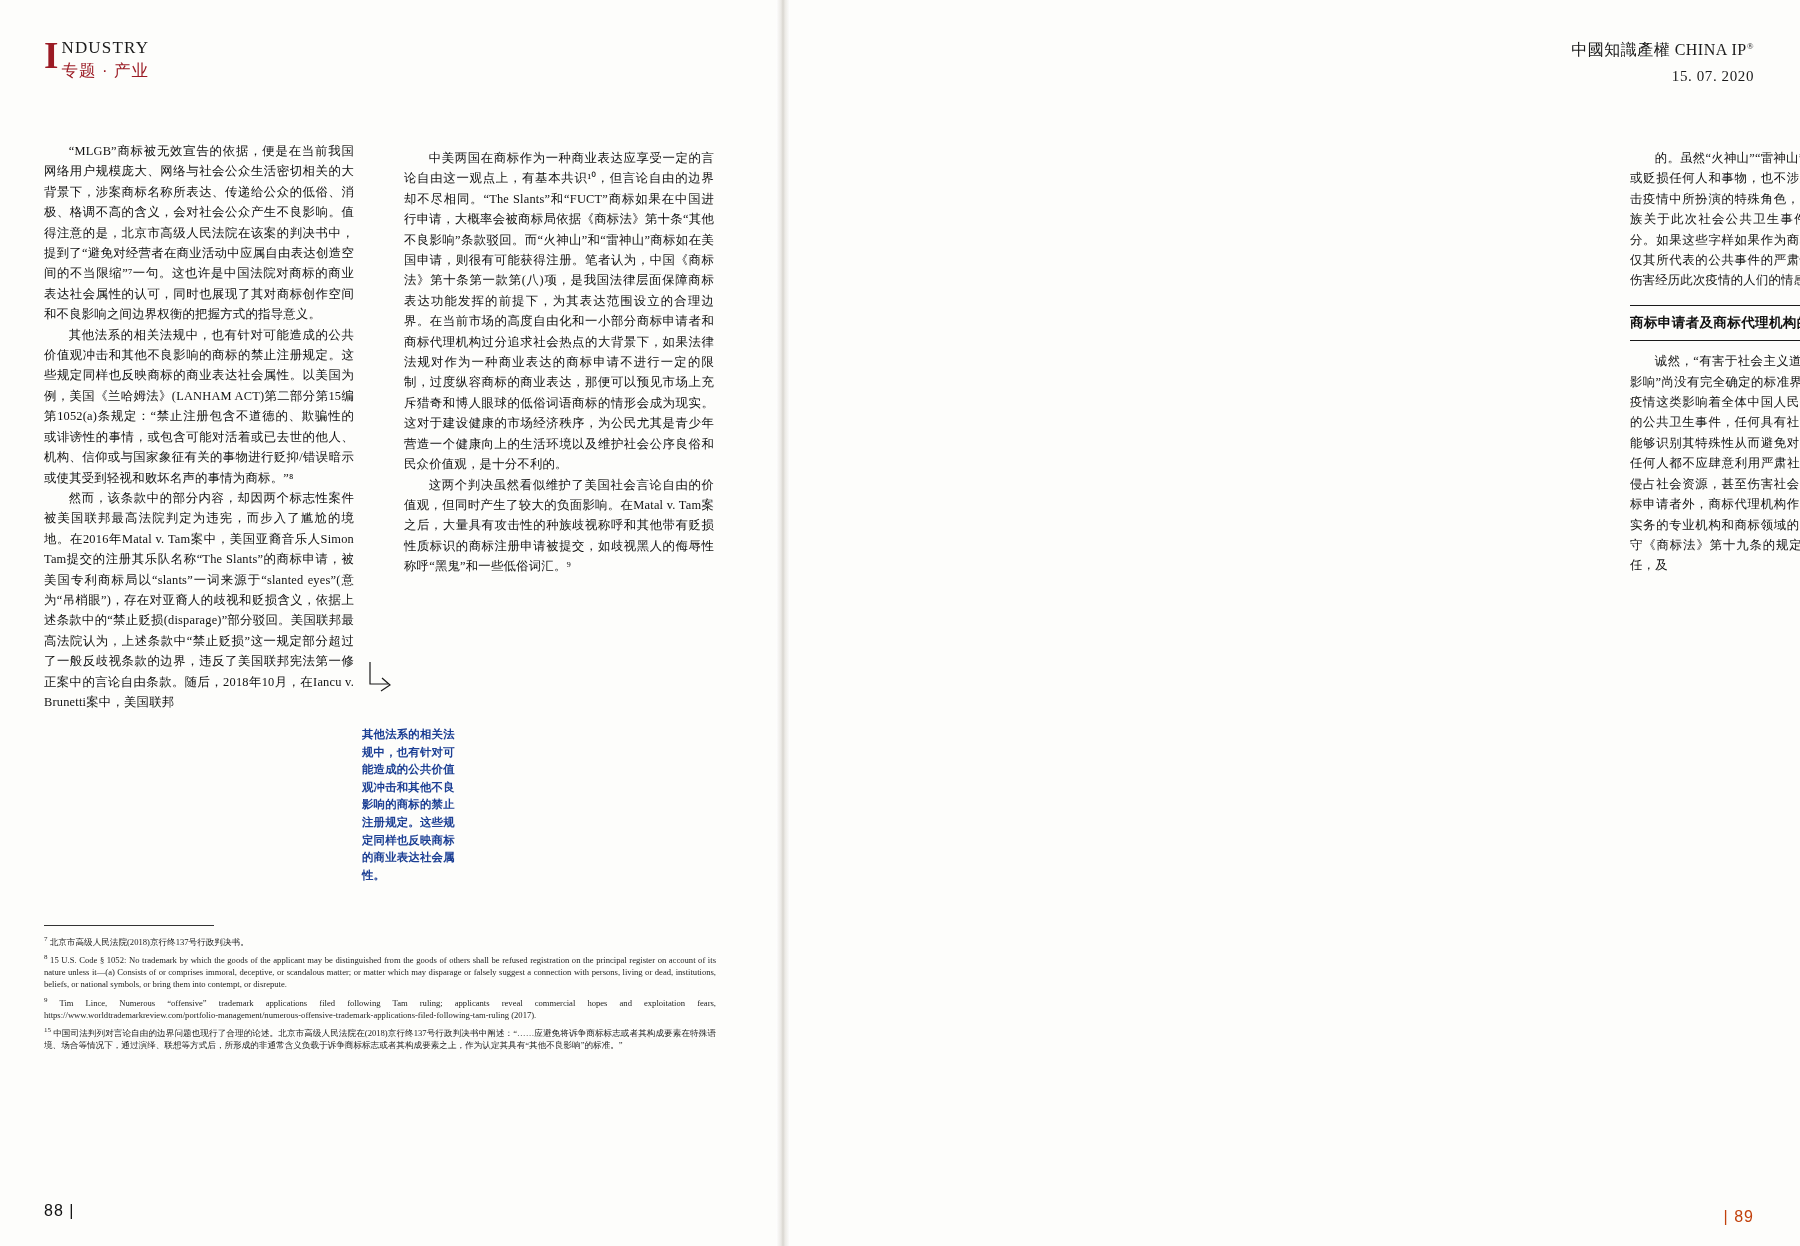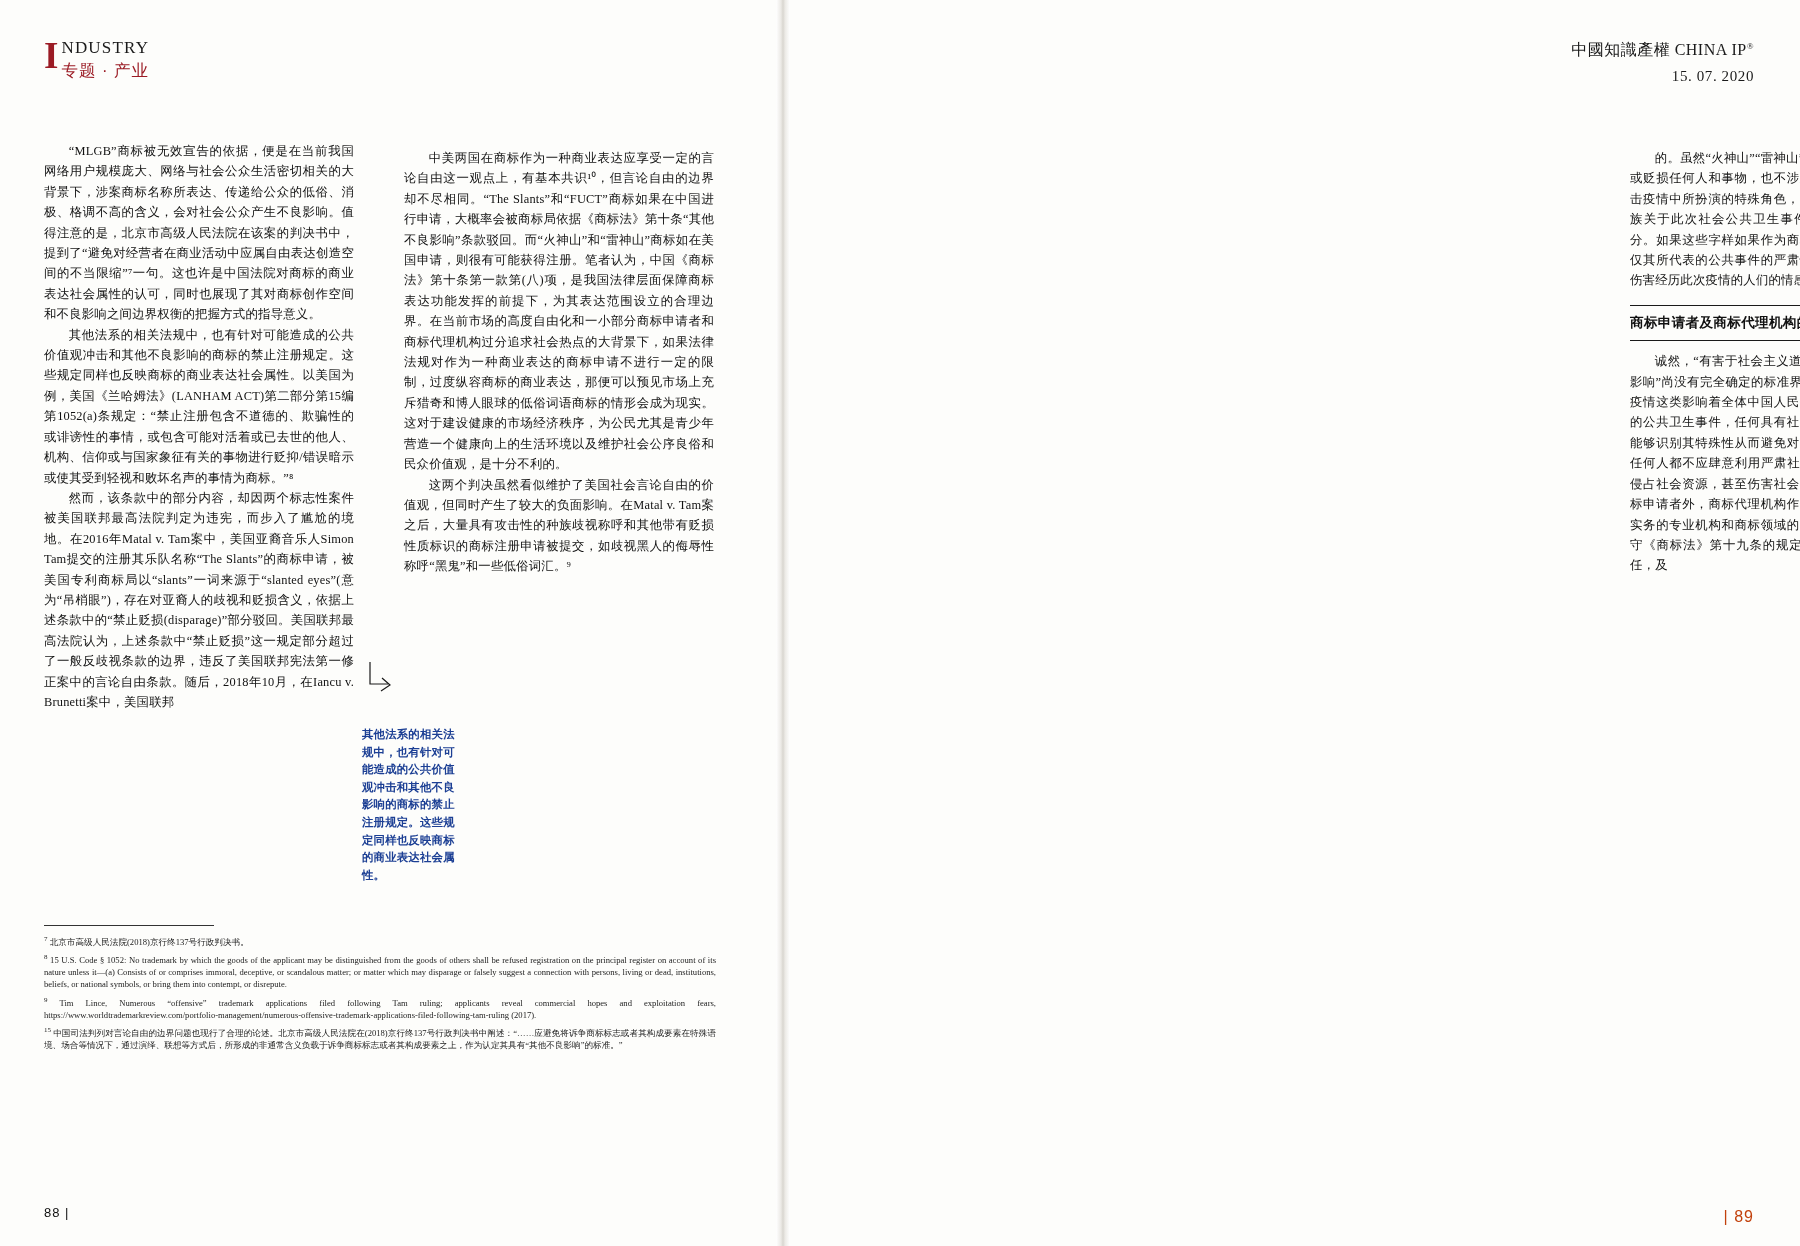--- a/index.html
+++ b/index.html
@@ -177,21 +177,21 @@
   }
   .footnotes-left p { margin: 0 0 3px 0; }
   .fn-sup { font-size: 7px; vertical-align: super; }
 
   
   .pagenum-left {
     position: absolute;
     left: 44px;
     bottom: 26px;
     font-family: "Liberation Sans", sans-serif;
-    font-size: 13px;
+    font-size: 16px;
     color: #111;
     letter-spacing: 1px;
   }
   .pagenum-right {
     position: absolute;
     right: 46px;
     bottom: 20px;
     font-family: "Liberation Sans", sans-serif;
     font-size: 16px;
     color: #c2410c;

